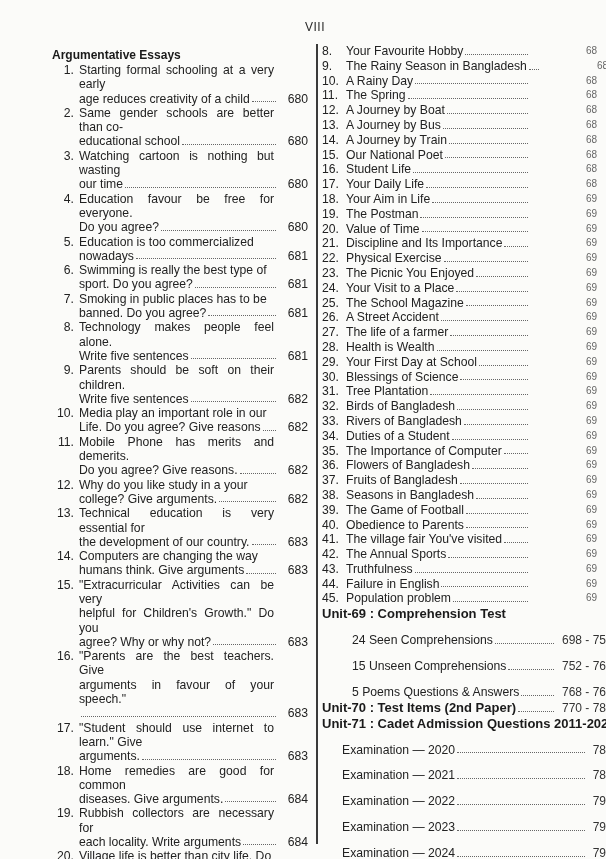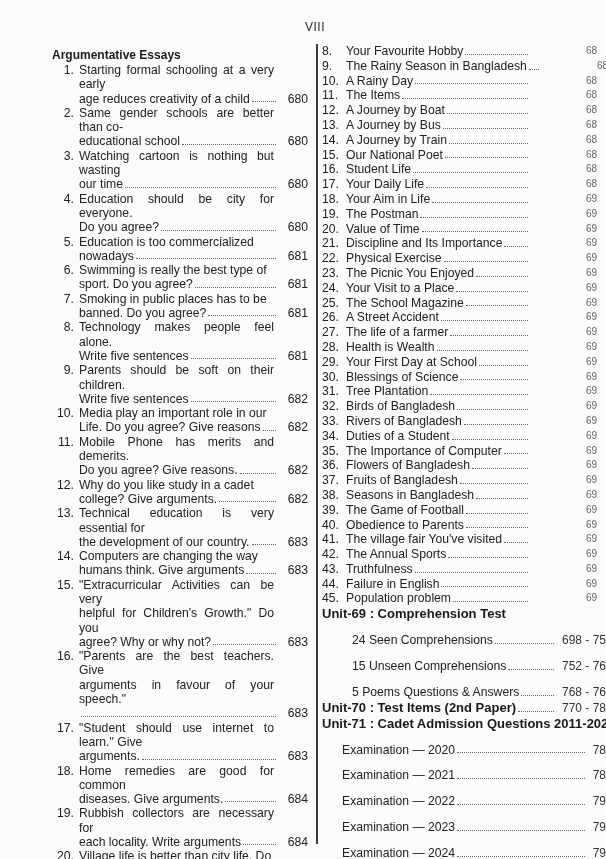--- a/index.html
+++ b/index.html
@@ -92,21 +92,21 @@
           <span class="last">
             <span class="t">our time</span>
             <span class="leader"></span>
             <span class="pg">680</span>
           </span>
         </span>
       </div>
       <div class="entry">
         <span class="num">4.</span>
         <span class="body">
-          <span class="txt">Education should be city for everyone.</span>
+          <span class="txt">Education favour be free for everyone.</span>
           <span class="last">
             <span class="t">Do you agree?</span>
             <span class="leader"></span>
             <span class="pg">680</span>
           </span>
         </span>
       </div>
       <div class="entry">
         <span class="num">5.</span>
         <span class="body">
@@ -180,21 +180,21 @@
           <span class="last">
             <span class="t">Do you agree? Give reasons.</span>
             <span class="leader"></span>
             <span class="pg">682</span>
           </span>
         </span>
       </div>
       <div class="entry">
         <span class="num">12.</span>
         <span class="body">
-          <span class="txt">Why do you like study in a cadet</span>
+          <span class="txt">Why do you like study in a your</span>
           <span class="last">
             <span class="t">college? Give arguments.</span>
             <span class="leader"></span>
             <span class="pg">682</span>
           </span>
         </span>
       </div>
       <div class="entry">
         <span class="num">13.</span>
         <span class="body">
@@ -298,21 +298,21 @@
         <span class="pg">68</span>
       </div>
       <div class="r-entry">
         <span class="num">10.</span>
         <span class="t">A Rainy Day</span>
         <span class="leader"></span>
         <span class="pg">68</span>
       </div>
       <div class="r-entry">
         <span class="num">11.</span>
-        <span class="t">The Items</span>
+        <span class="t">The Spring</span>
         <span class="leader"></span>
         <span class="pg">68</span>
       </div>
       <div class="r-entry">
         <span class="num">12.</span>
         <span class="t">A Journey by Boat</span>
         <span class="leader"></span>
         <span class="pg">68</span>
       </div>
       <div class="r-entry">

